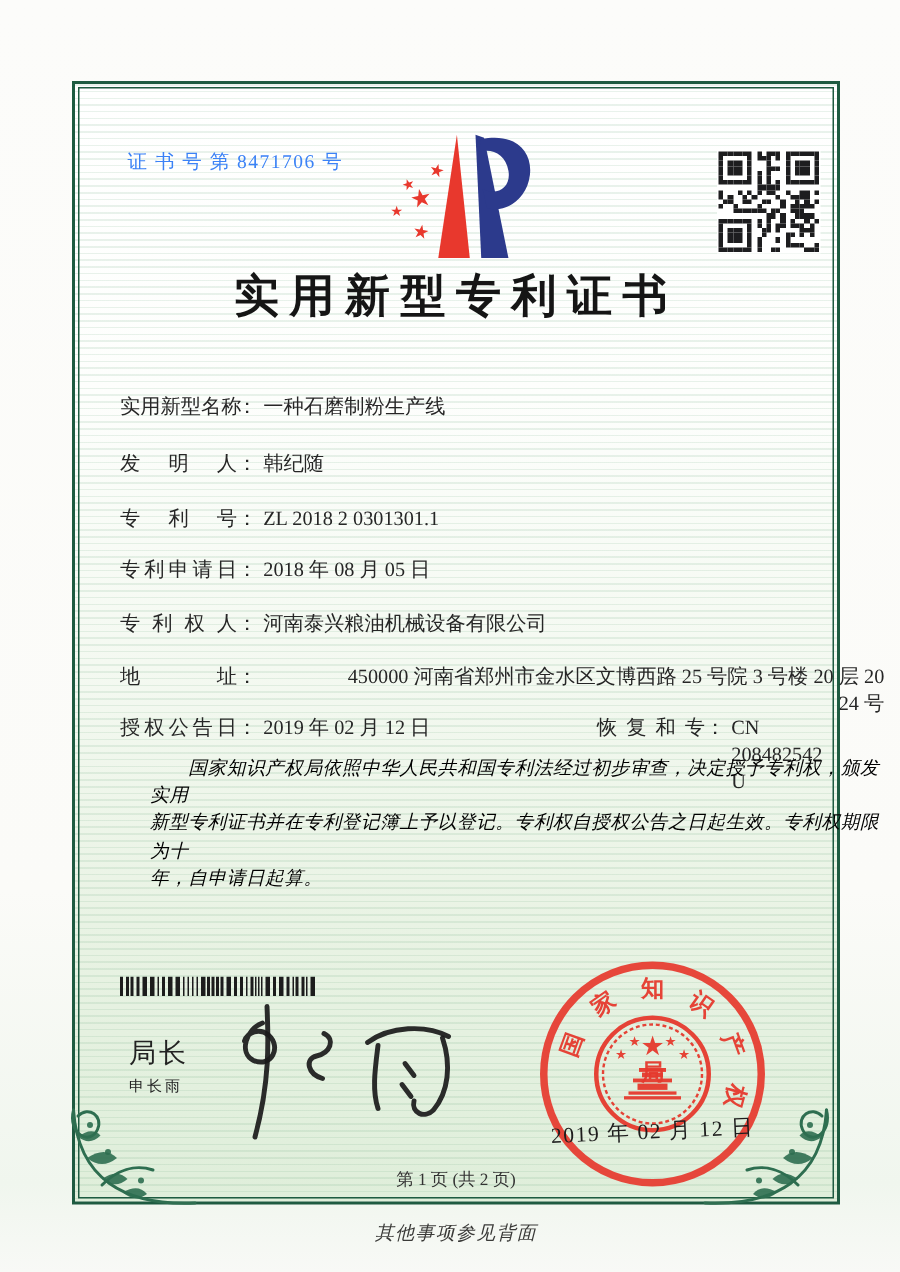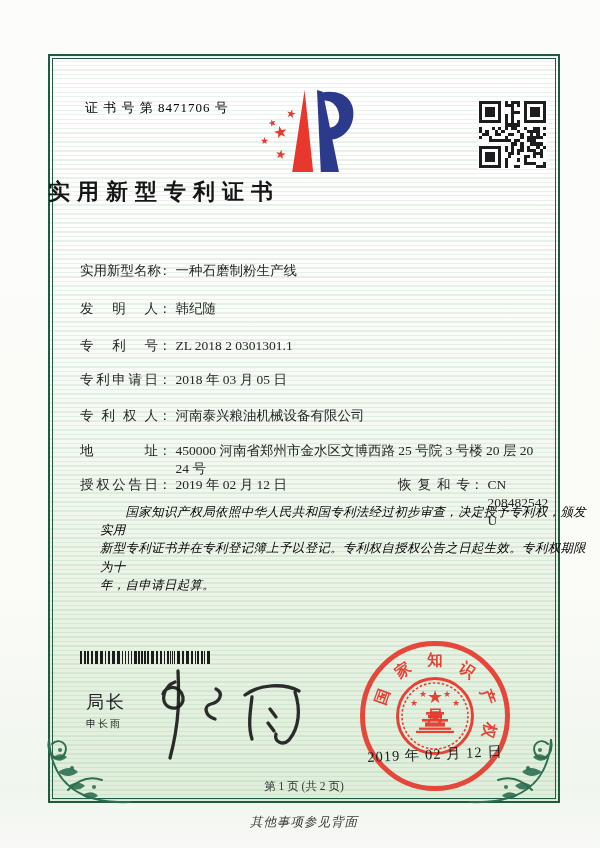--- a/index.html
+++ b/index.html
@@ -15,38 +15,38 @@
   .frame{
     position:absolute;left:48px;top:54px;width:512px;height:749px;
     border:2.5px solid var(--frame_green,#1e5b41);box-sizing:border-box;
     background:
       repeating-linear-gradient(180deg, rgba(118,175,136,0.16) 0px, rgba(118,175,136,0.16) 1px, rgba(255,255,255,0) 1px, rgba(255,255,255,0) 4.5px),
       linear-gradient(180deg,#ffffff 0%,#fdfefc 28%,#f4f9f1 52%,#e9f3e4 75%,#dfeeda 100%);
   }
   .frame-inner{position:absolute;inset:2px;border:1px solid var(--frame_green,#1e5b41);}
 
   
-  .cert-no{position:absolute;left:85px;top:99px;font-size:13px;letter-spacing:1px;color:#000000;}
+  .cert-no{position:absolute;left:85px;top:99px;font-size:13px;letter-spacing:1px;color:#3b82f6;}
   .logo{position:absolute;left:254px;top:84px;width:105px;height:92px;}
   .logo text{font-family:"DejaVu Sans",sans-serif;}
   .qr{position:absolute;left:478px;top:100px;width:67px;height:67px;background:#fff;padding:1px;}
   .qr-grid{display:grid;width:100%;height:100%;grid-template-columns:repeat(21,1fr);grid-template-rows:repeat(21,1fr);}
   .qr-grid i{display:block;}
   .qr-grid i.on{background:#1d1d1f;}
   .title{
-    position:absolute;left:48px;top:177px;width:512px;text-align:left;
-    font-size:22px;font-weight:600;letter-spacing:7px;color:#151515;
+    position:absolute;left:48px;top:177px;width:512px;text-align:center;
+    font-size:30px;font-weight:600;letter-spacing:7px;color:#151515;
   }
 
   
   .f-row{position:absolute;left:80px;font-size:13.5px;color:#262626;display:flex;align-items:flex-start;white-space:nowrap;}
   .f-label{display:inline-block;width:78px;text-align:justify;text-align-last:justify;flex:none;}
   .f-colon{flex:none;margin-right:4px;}
   .f-value{white-space:pre-line;line-height:18px;}
-  .addr .f-value{width:414px;}
+  .addr .f-value{width:414px;text-align:right;}
   .grant2{position:absolute;left:318px;top:0;display:flex;}
   .grant2 .f-label{width:72px;}
 
   
   .paras{position:absolute;left:56px;top:503px;width:496px;color:#000000;margin-left:44px;}
   .paras p{
     margin:0 0 3px 0;font-size:12.4px;line-height:18.2px;white-space:pre-line;
     font-style:italic;letter-spacing:0.4px;
   }
 
@@ -570,21 +570,21 @@
     <span class="f-value">韩纪随</span>
   </div>
   <div class="f-row" style="top:337px">
     <span class="f-label">专利号</span>
       <span class="f-colon">：</span>
     <span class="f-value">ZL 2018 2 0301301.1</span>
   </div>
   <div class="f-row" style="top:371px">
     <span class="f-label">专利申请日</span>
       <span class="f-colon">：</span>
-    <span class="f-value">2018 年 03 月 05 日</span>
+    <span class="f-value">2018 年 08 月 05 日</span>
   </div>
   <div class="f-row" style="top:407px">
     <span class="f-label">专利权人</span>
       <span class="f-colon">：</span>
     <span class="f-value">河南泰兴粮油机械设备有限公司</span>
   </div>
   <div class="f-row addr" style="top:442px">
     <span class="f-label">地址</span>
       <span class="f-colon">：</span>
     <span class="f-value">450000 河南省郑州市金水区文博西路 25 号院 3 号楼 20 层 20

